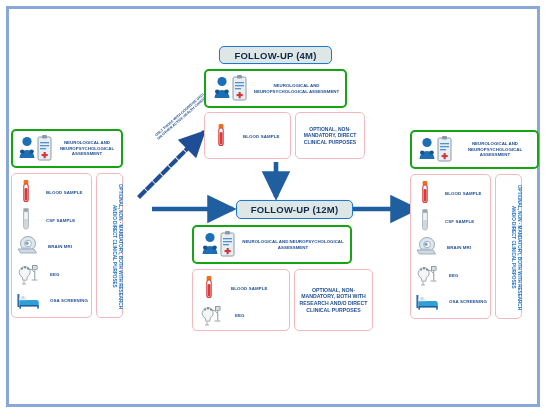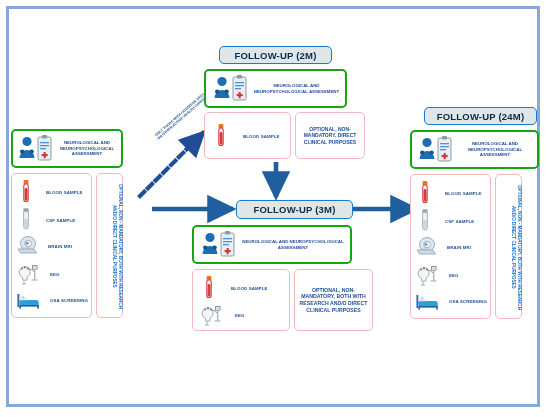--- a/index.html
+++ b/index.html
@@ -186,21 +186,21 @@
         </svg>
       </span>
       <span class="item-label" style="font-size:4.4px;margin-left:10px;">OSA SCREENING</span>
     </div>
   </div>
 
   <div class="node opt-box" style="left:96px;top:173px;width:27px;height:145px;">
     <div class="vert-text" style="left:0;top:4px;width:26px;height:137px;font-size:4.6px;">OPTIONAL, NON - MANDATORY, BOTH WITH RESEARCH AND/O DIRECT CLINICAL PURPOSES</div>
   </div>
 
-  <div class="node phase-label" style="left:219px;top:46px;width:113px;height:18px;font-size:9.5px;">FOLLOW-UP (2M)</div>
+  <div class="node phase-label" style="left:219px;top:46px;width:113px;height:18px;font-size:9.5px;">FOLLOW-UP (4M)</div>
 
   <div class="node assess-box" style="left:204px;top:69px;width:143px;height:39px;">
     <span style="margin-left:6px;">
       <svg class="icon" width="36" height="30" viewBox="0 0 36 30">
         <circle cx="10" cy="7.5" r="4.6" fill="#1c6fb5"></circle>
         <path d="M2.5 24 q1.2-8 7.5-8 q6.3 0 7.5 8 z" fill="#1c6fb5"></path>
         <circle cx="5.2" cy="17.6" r="2.2" fill="#17548c"></circle>
         <circle cx="14.6" cy="17.6" r="2.2" fill="#17548c"></circle>
         <rect x="21" y="3" width="13" height="23" rx="1.6" fill="#e9eef2" stroke="#8a9aa6" stroke-width="1"></rect>
         <rect x="25" y="1" width="5" height="3.4" rx="1" fill="#8a9aa6"></rect>
@@ -224,21 +224,21 @@
         </svg>
       </span>
       <span class="item-label" style="font-size:4.4px;margin-left:14px;">BLOOD SAMPLE</span>
     </div>
   </div>
 
   <div class="node opt-box" style="left:295px;top:112px;width:70px;height:47px;">
     <div class="horiz-note" style="font-size:5px;">OPTIONAL, NON-MANDATORY, DIRECT CLINICAL PURPOSES</div>
   </div>
 
-  <div class="node phase-label" style="left:236px;top:200px;width:117px;height:19px;font-size:9.5px;">FOLLOW-UP (3M)</div>
+  <div class="node phase-label" style="left:236px;top:200px;width:117px;height:19px;font-size:9.5px;">FOLLOW-UP (12M)</div>
 
   <div class="node assess-box" style="left:192px;top:225px;width:160px;height:39px;">
     <span style="margin-left:6px;">
       <svg class="icon" width="36" height="30" viewBox="0 0 36 30">
         <circle cx="10" cy="7.5" r="4.6" fill="#1c6fb5"></circle>
         <path d="M2.5 24 q1.2-8 7.5-8 q6.3 0 7.5 8 z" fill="#1c6fb5"></path>
         <circle cx="5.2" cy="17.6" r="2.2" fill="#17548c"></circle>
         <circle cx="14.6" cy="17.6" r="2.2" fill="#17548c"></circle>
         <rect x="21" y="3" width="13" height="23" rx="1.6" fill="#e9eef2" stroke="#8a9aa6" stroke-width="1"></rect>
         <rect x="25" y="1" width="5" height="3.4" rx="1" fill="#8a9aa6"></rect>
@@ -279,21 +279,20 @@
         </svg>
       </span>
       <span class="item-label" style="font-size:4.4px;margin-left:12px;">EEG</span>
     </div>
   </div>
 
   <div class="node opt-box" style="left:294px;top:269px;width:79px;height:62px;">
     <div class="horiz-note" style="font-size:5.2px;">OPTIONAL, NON-MANDATORY, BOTH WITH RESEARCH AND/O DIRECT CLINICAL PURPOSES</div>
   </div>
 
-  <div class="node phase-label" style="left:424px;top:107px;width:113px;height:18px;font-size:9.5px;">FOLLOW-UP (24M)</div>
 
   <div class="node assess-box" style="left:410px;top:130px;width:129px;height:39px;">
     <span style="margin-left:5px;">
       <svg class="icon" width="36" height="30" viewBox="0 0 36 30">
         <circle cx="10" cy="7.5" r="4.6" fill="#1c6fb5"></circle>
         <path d="M2.5 24 q1.2-8 7.5-8 q6.3 0 7.5 8 z" fill="#1c6fb5"></path>
         <circle cx="5.2" cy="17.6" r="2.2" fill="#17548c"></circle>
         <circle cx="14.6" cy="17.6" r="2.2" fill="#17548c"></circle>
         <rect x="21" y="3" width="13" height="23" rx="1.6" fill="#e9eef2" stroke="#8a9aa6" stroke-width="1"></rect>
         <rect x="25" y="1" width="5" height="3.4" rx="1" fill="#8a9aa6"></rect>

